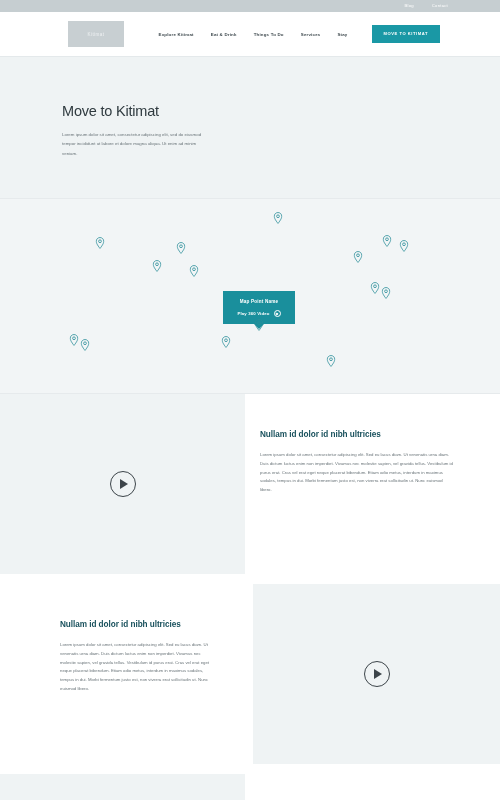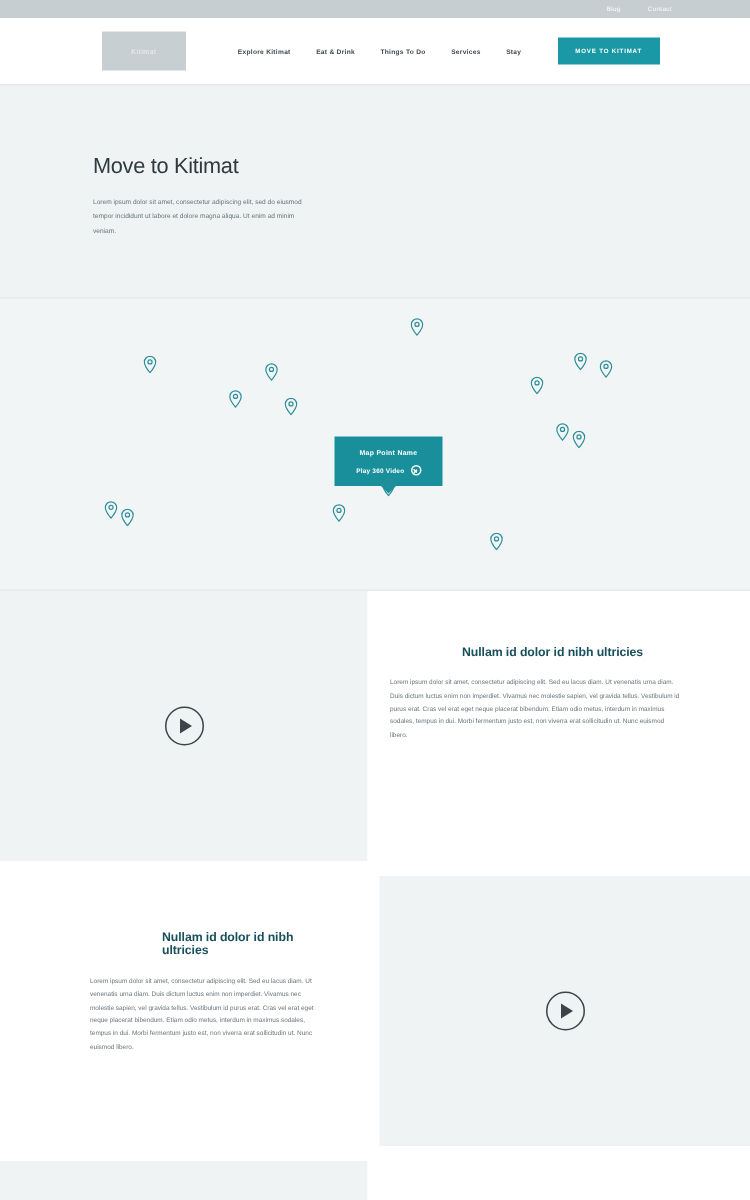--- a/index.html
+++ b/index.html
@@ -202,21 +202,20 @@
     border-bottom:5px solid transparent;
     margin-left:3px;
   }
 
   .panel-text h2 {
     font-size:8.2px;
     font-weight:700;
     color:#18505c;
     letter-spacing:-.05px;
     margin-bottom:12px;
-    margin-left:48px;
   }
   .panel-text p {
     font-size:4.3px;
     line-height:2.05;
     color:#6a7479;
   }
   .gap { height:10px; background:#ffffff; }
 </style>
 </head>
 <body>

